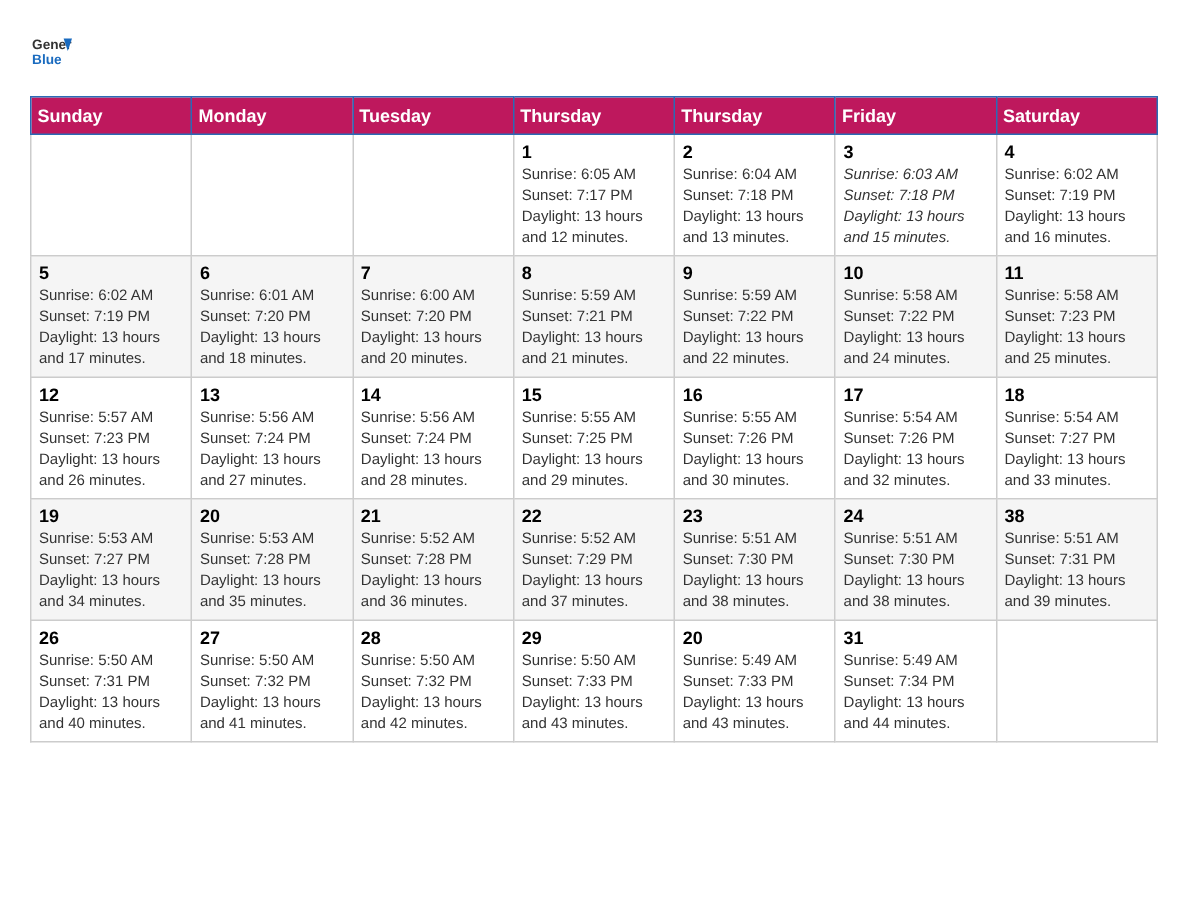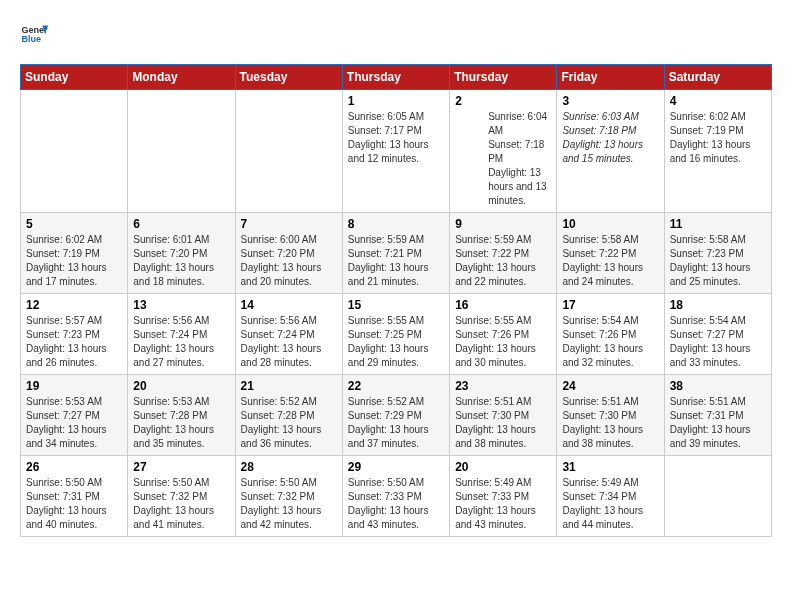--- a/index.html
+++ b/index.html
@@ -71,21 +71,21 @@
     .empty-cell {
       background: #f9f9f9;
     }
     tr:nth-child(even) td {
       background: #f5f5f5;
     }
     tr:nth-child(odd) td {
       background: #fff;
     }
     .calendar thead tr th {
-      background: #b91c1c;
+      background: #be185d;
     }
   </style>
 </head>
 <body>
 
 <div class="header">
   <div class="logo">
     <svg class="logo-icon" viewBox="0 0 40 40" xmlns="http://www.w3.org/2000/svg">
       <text x="2" y="18" font-size="13" font-weight="bold" fill="#333">General</text>
       <text x="2" y="32" font-size="13" font-weight="bold" fill="#1a6bbf">Blue</text>
@@ -120,21 +120,21 @@
         <td class="empty-cell"></td>
         <td class="empty-cell"></td>
         <td>
           <div class="day-num">1</div>
           <div class="day-info" style="white-space: pre-line;">Sunrise: 6:05 AM
 Sunset: 7:17 PM
 Daylight: 13 hours and 12 minutes.</div>
         </td>
         <td>
           <div class="day-num">2</div>
-          <div class="day-info" style="white-space: pre-line; margin-left: 33px;">Sunrise: 6:04 AM
+          <div class="day-info" style="white-space: pre-line;">Sunrise: 6:04 AM
 Sunset: 7:18 PM
 Daylight: 13 hours and 13 minutes.</div>
         </td>
         <td>
           <div class="day-num">3</div>
           <div class="day-info" style="white-space: pre-line; font-style: italic;">Sunrise: 6:03 AM
 Sunset: 7:18 PM
 Daylight: 13 hours and 15 minutes.</div>
         </td>
         <td>

